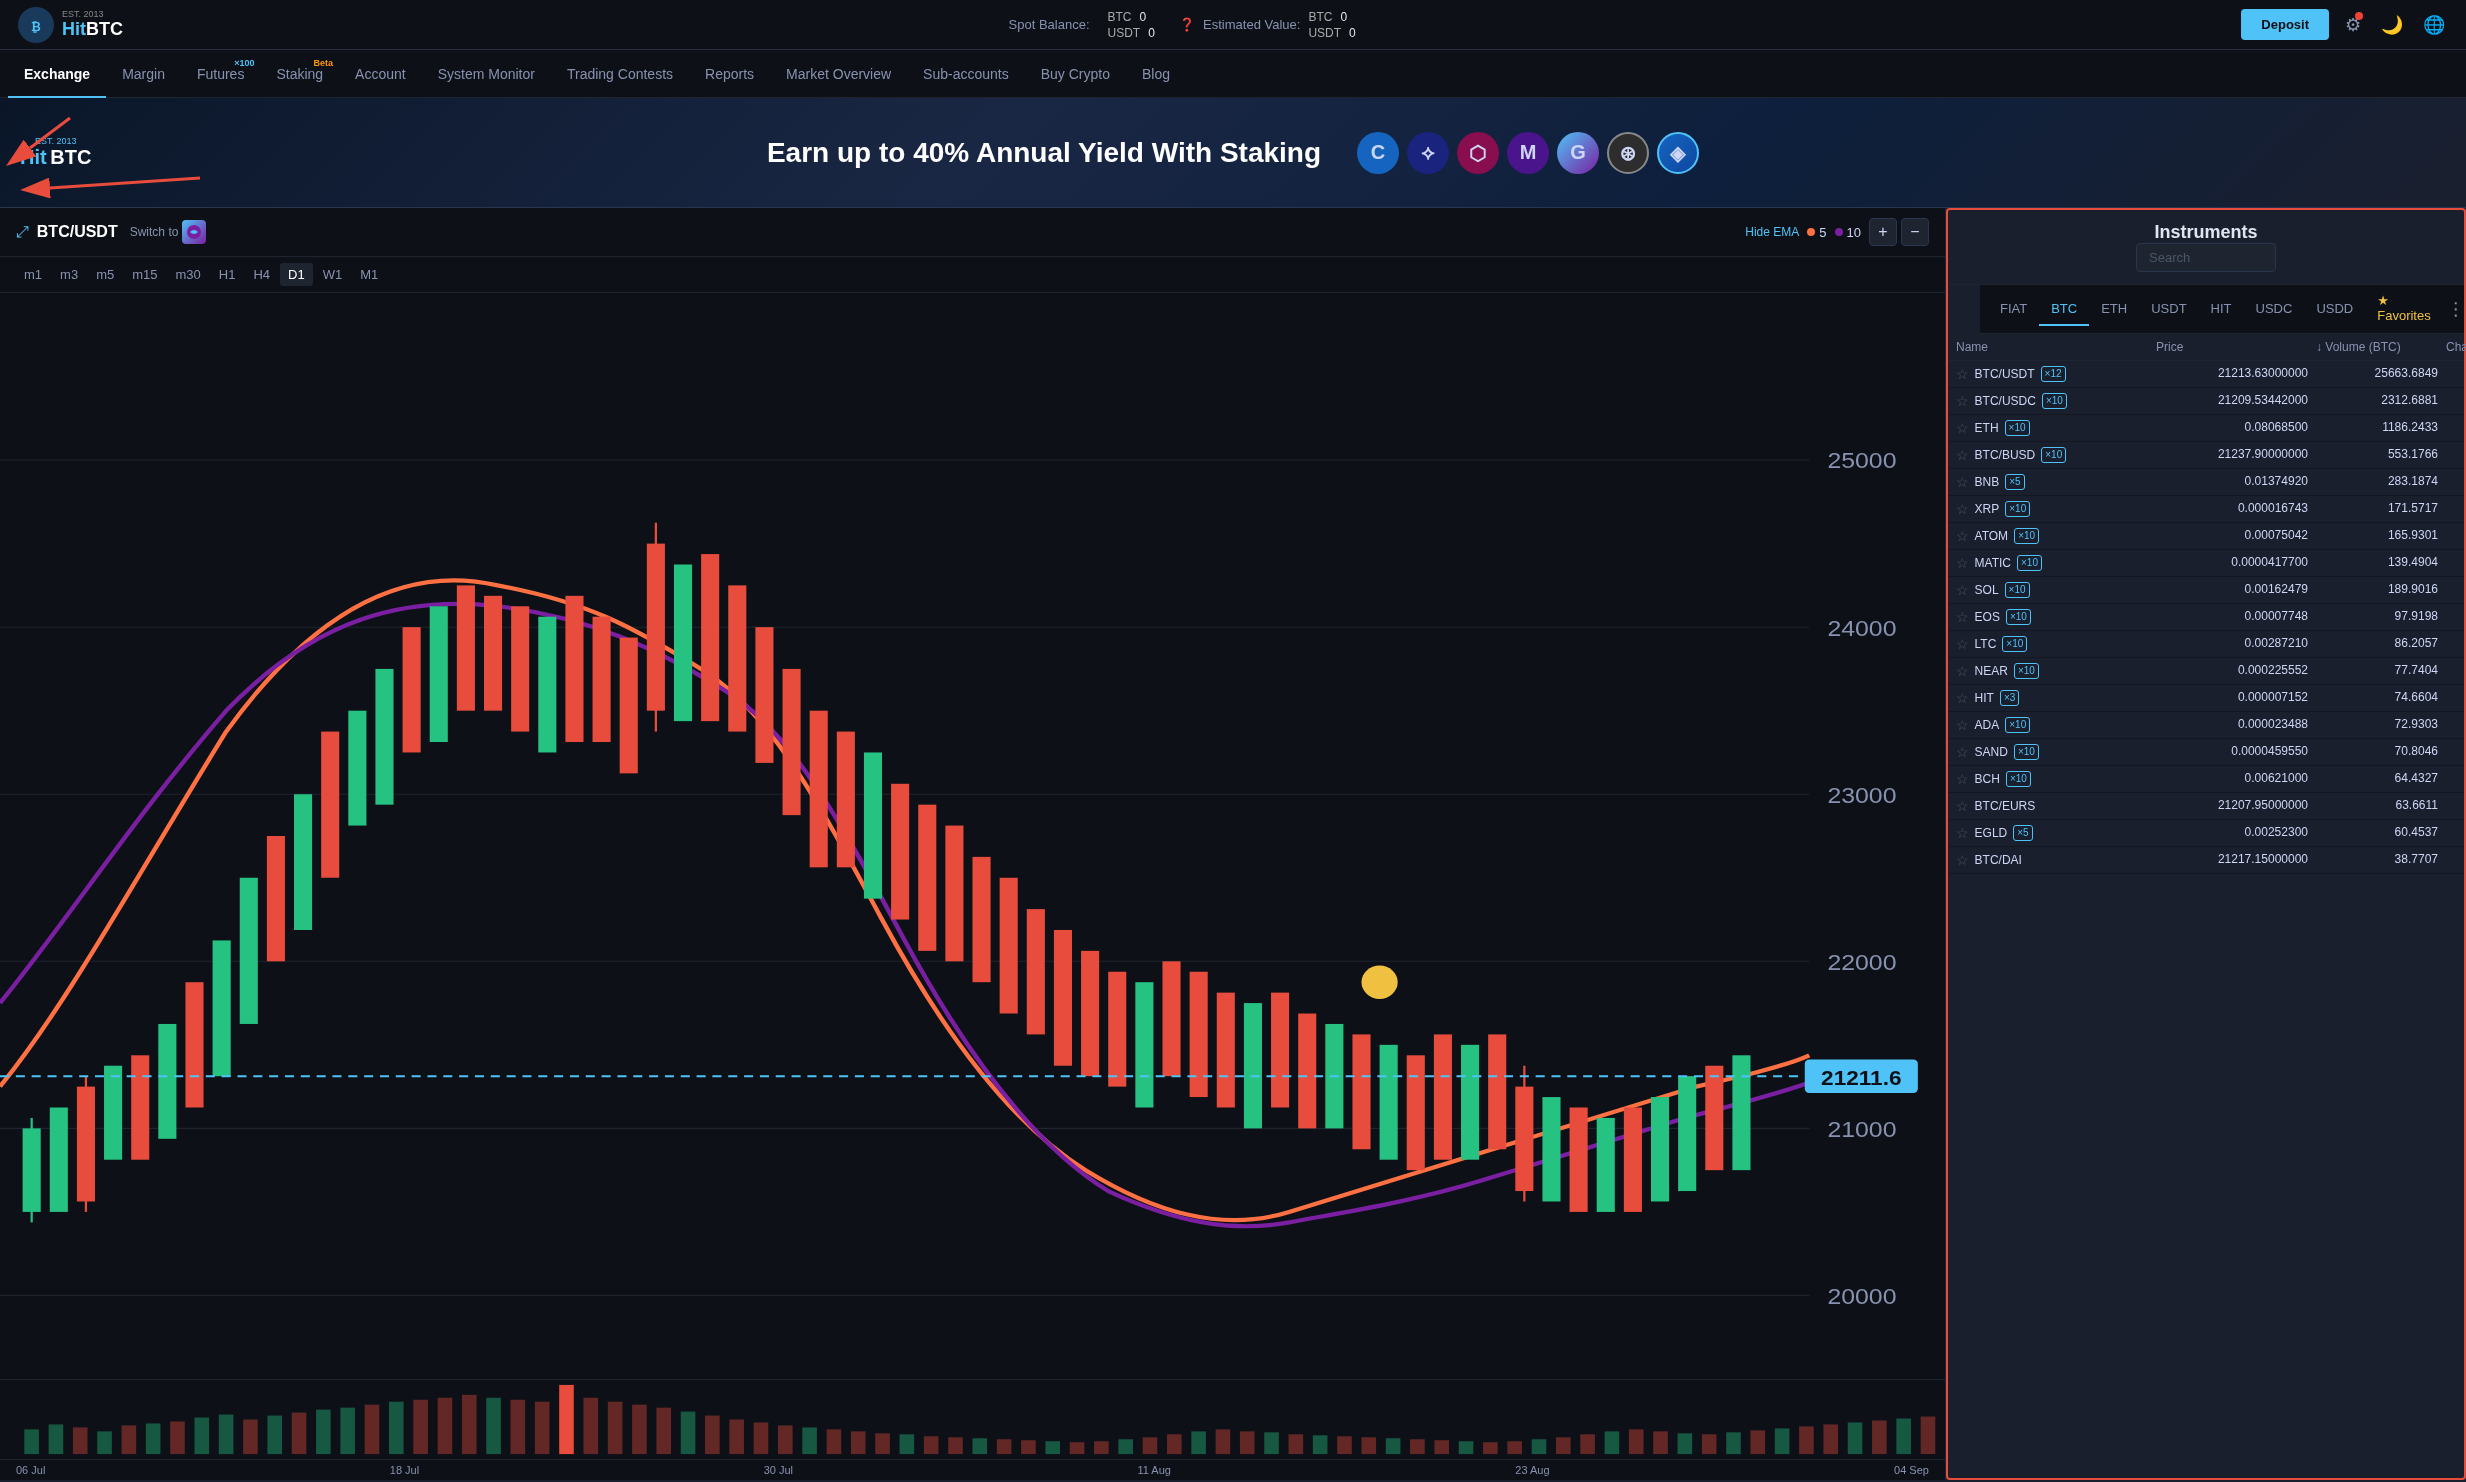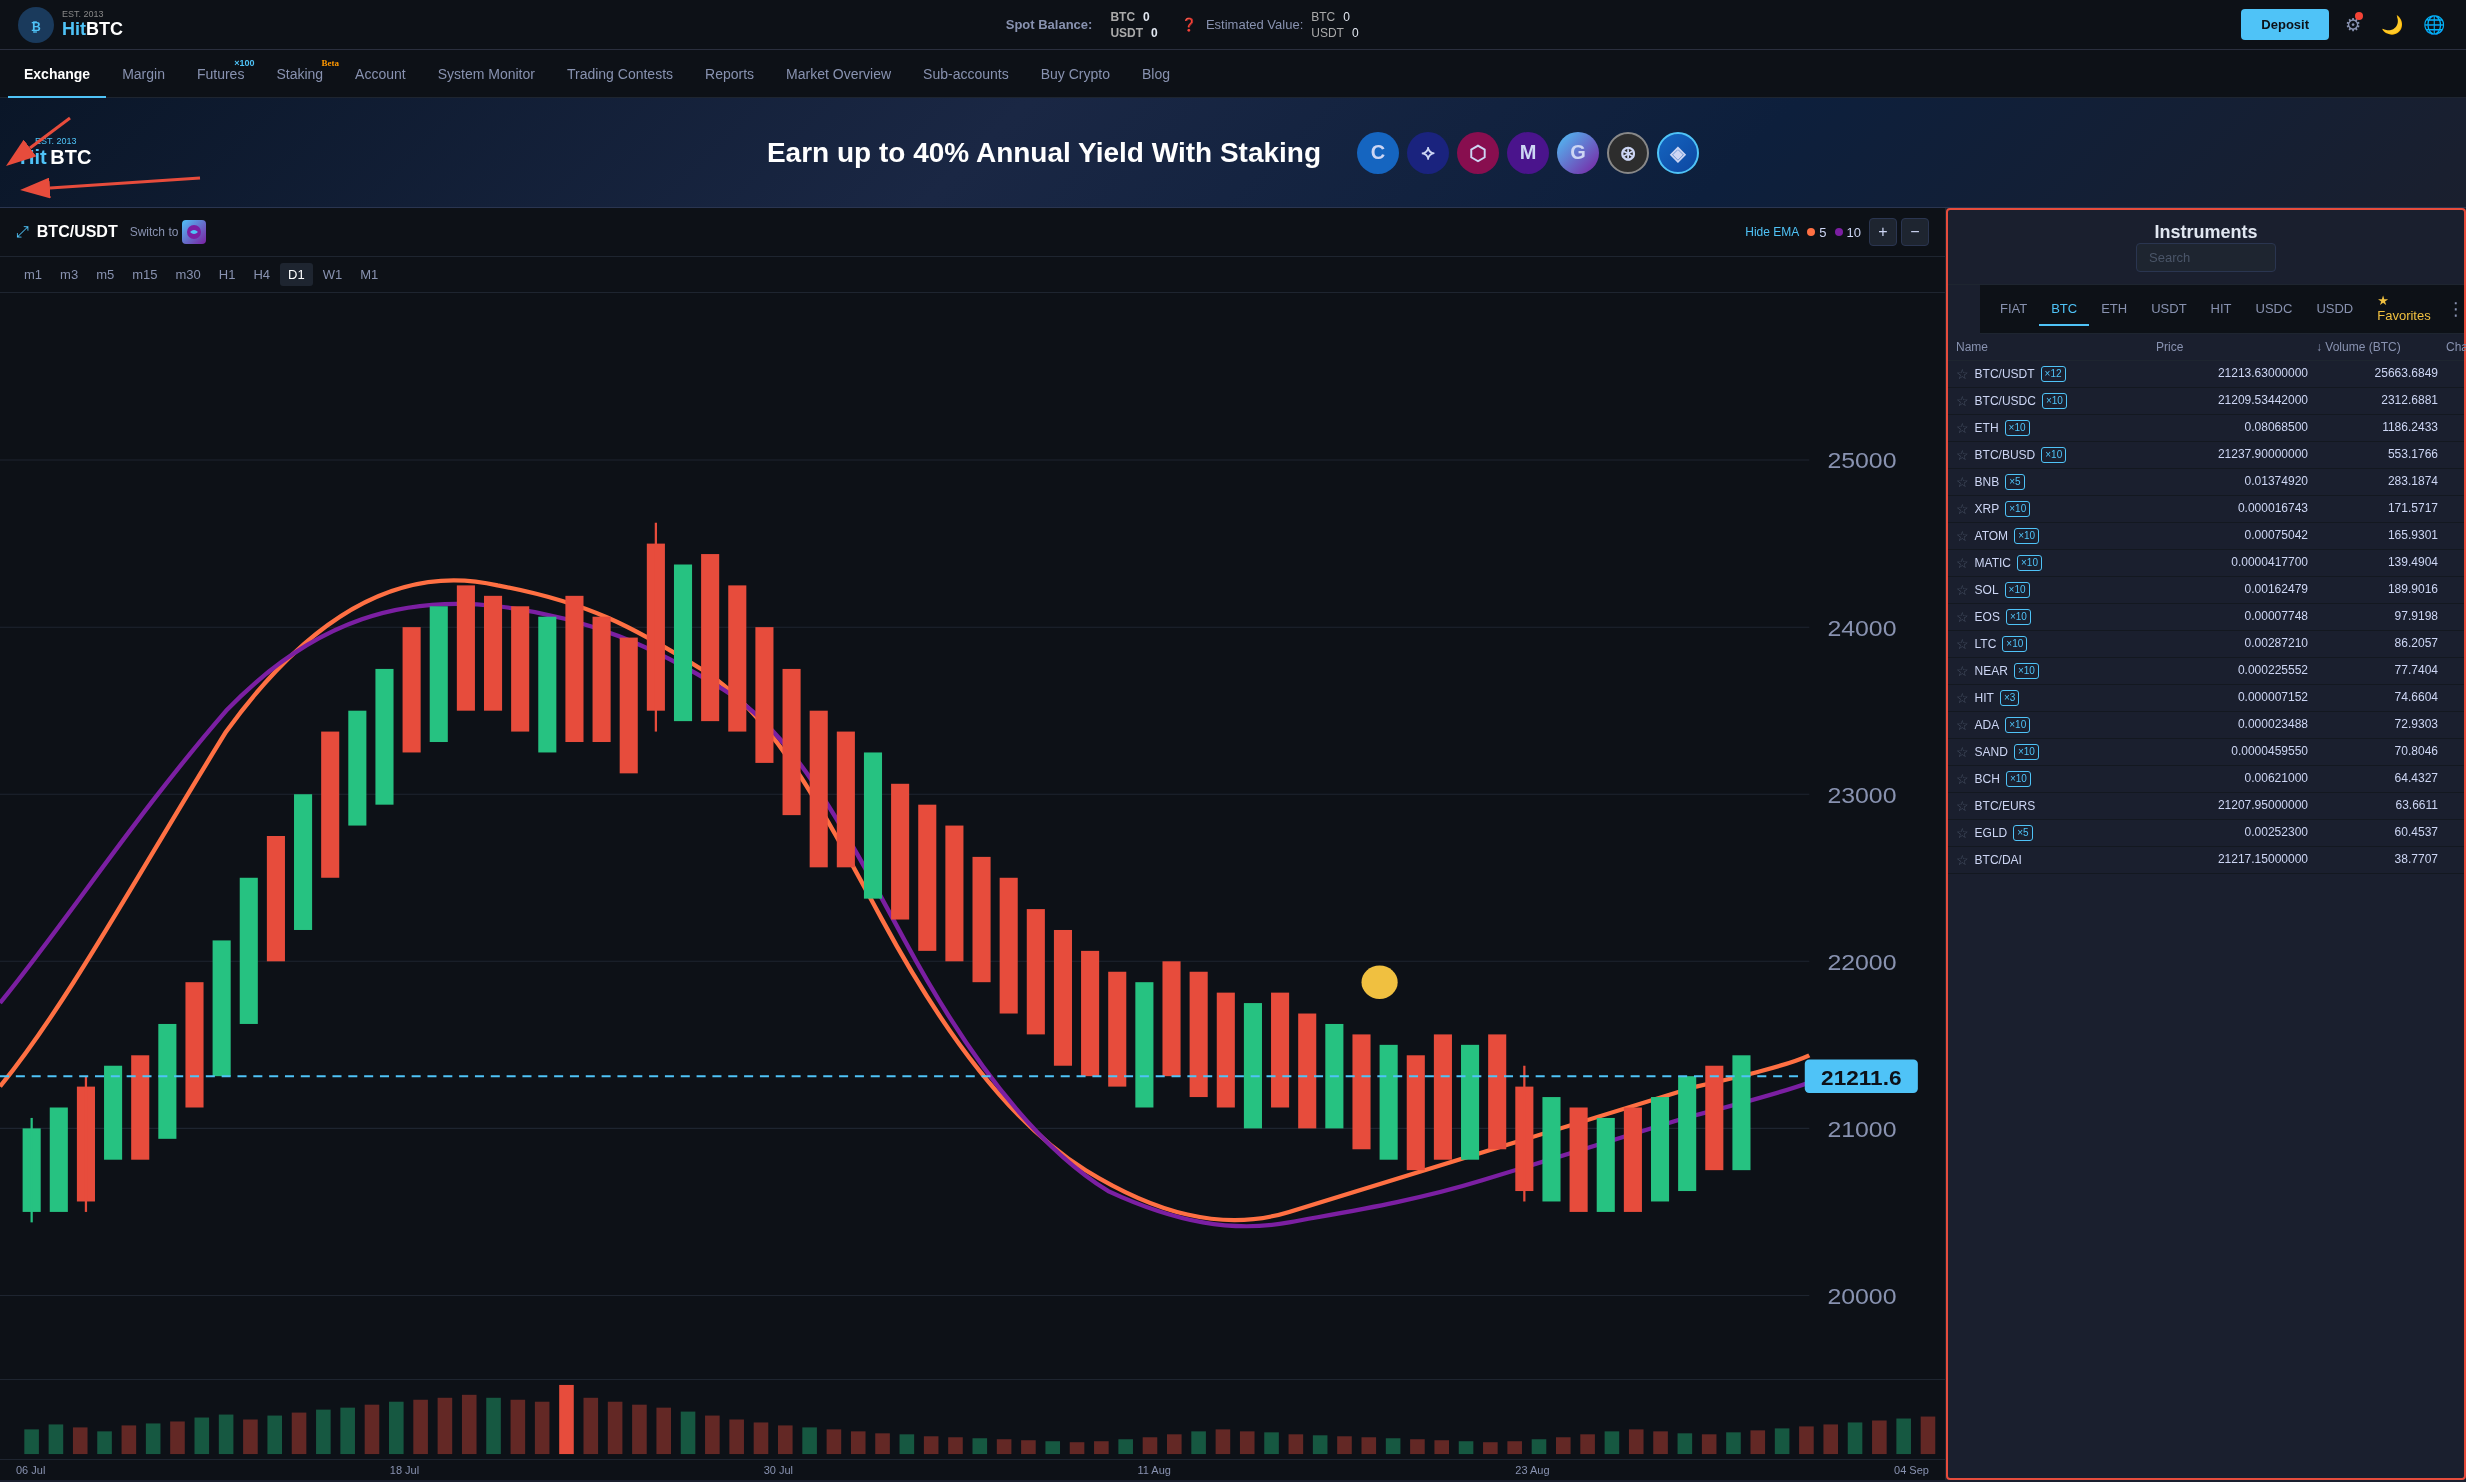--- a/index.html
+++ b/index.html
@@ -3,39 +3,39 @@
   <meta charset="utf-8">
   <style>
     * { margin: 0; padding: 0; box-sizing: border-box; }
     body { background: #1a1f2e; color: #cdd6f4; font-family: 'Segoe UI', Arial, sans-serif; font-size: 13px; overflow-x: hidden; }
 
     
     .topbar { background: #0d1117; display: flex; align-items: center; justify-content: space-between; padding: 0 16px; height: 50px; border-bottom: 1px solid #2a2f3e; }
     .topbar-left { display: flex; align-items: center; gap: 8px; }
     .logo { display: flex; align-items: center; gap: 6px; }
     .topbar-center { display: flex; align-items: center; gap: 24px; font-size: 13px; }
-    .balance-section { display: flex; align-items: center; gap: 18px; font-weight: bold; }
+    .balance-section { display: flex; align-items: center; gap: 18px; }
     .balance-label { color: #8892b0; }
     .balance-row { display: flex; gap: 8px; align-items: center; color: #cdd6f4; }
     .balance-currency { color: #aaa; font-size: 12px; }
     .balance-amount { color: #e0e6f0; font-size: 12px; }
     .estimated-section { display: flex; align-items: center; gap: 8px; }
     .topbar-right { display: flex; align-items: center; gap: 12px; }
     .deposit-btn { background: #4fc3f7; color: #0d1117; border: none; padding: 8px 20px; border-radius: 4px; font-weight: bold; cursor: pointer; font-size: 13px; }
     .icon-btn { background: none; border: none; color: #8892b0; cursor: pointer; font-size: 18px; padding: 4px; }
     .icon-btn.notif { position: relative; }
     .notif-dot { position: absolute; top: 2px; right: 2px; width: 8px; height: 8px; background: #f44336; border-radius: 50%; }
 
     
     .navbar { background: #0d1117; display: flex; align-items: center; padding: 0 8px; height: 48px; border-bottom: 1px solid #1e2530; gap: 0; }
     .nav-item { color: #8892b0; padding: 0 16px; height: 48px; display: flex; align-items: center; cursor: pointer; font-size: 14px; position: relative; white-space: nowrap; }
     .nav-item.active { color: #fff; font-weight: bold; }
     .nav-item.active::after { content: ''; position: absolute; bottom: 0; left: 0; right: 0; height: 2px; background: #4fc3f7; }
     .nav-badge { font-size: 9px; color: #4fc3f7; position: absolute; top: 8px; right: 6px; font-weight: bold; }
-    .nav-badge-beta { font-size: 9px; color: #ff9800; position: absolute; top: 8px; right: 0; font-weight: bold; font-family: Liberation Serif, serif; }
+    .nav-badge-beta { font-size: 9px; color: #ff9800; position: absolute; top: 8px; right: 6px; font-weight: bold; }
 
     
     .banner { background: linear-gradient(135deg, #0a1628 0%, #1a2744 40%, #0d1f3c 70%, #1a1f2e 100%); height: 110px; display: flex; align-items: center; justify-content: center; overflow: hidden; position: relative; border-bottom: 1px solid #2a3550; }
     .banner-logo { position: absolute; left: 20px; display: flex; flex-direction: column; align-items: center; }
     .banner-text { color: #fff; font-size: 28px; font-weight: bold; text-align: center; z-index: 1; }
     .banner-icons { display: flex; align-items: center; gap: 8px; margin-left: 20px; }
     .banner-icon { width: 42px; height: 42px; border-radius: 50%; display: flex; align-items: center; justify-content: center; font-size: 20px; font-weight: bold; }
 
     
     .main-content { display: flex; height: calc(100vh - 210px); min-height: 600px; }

